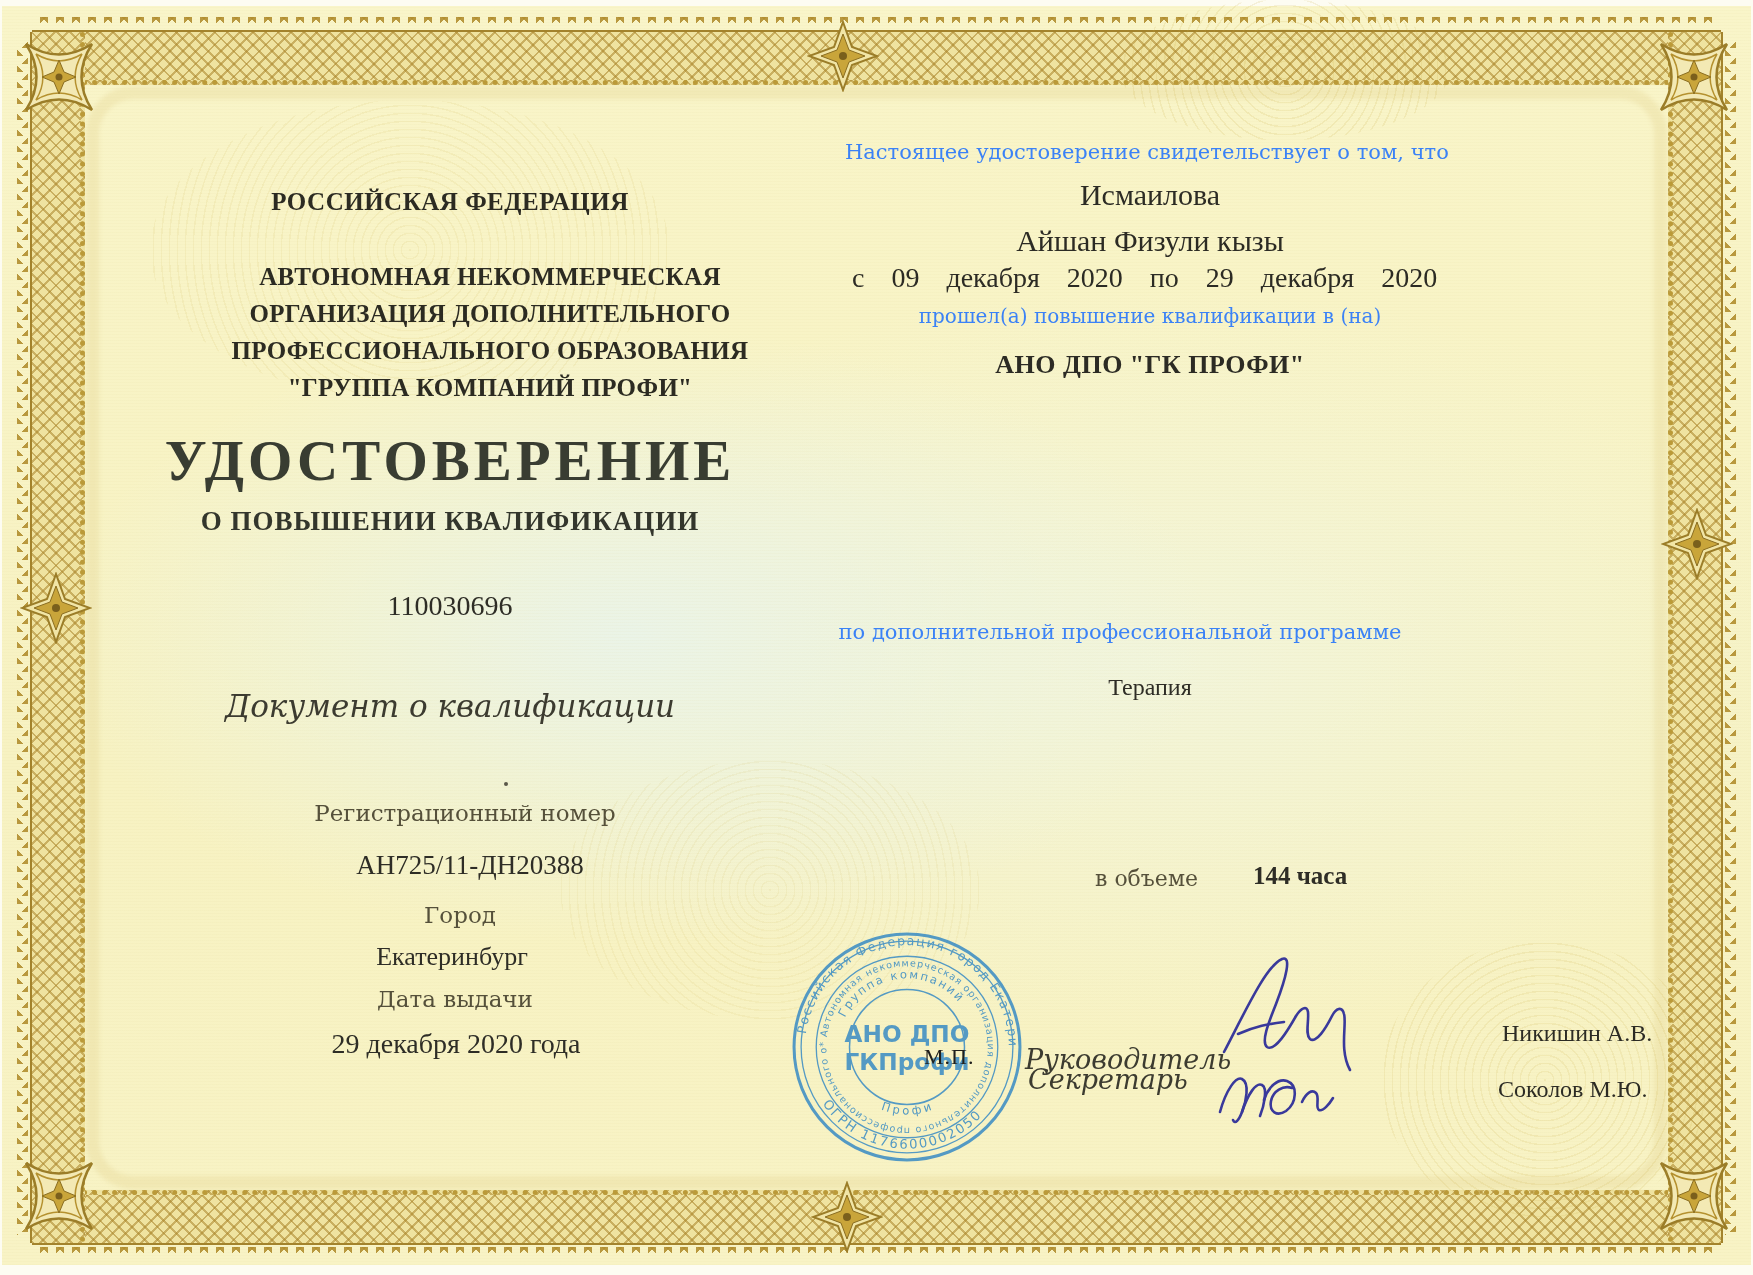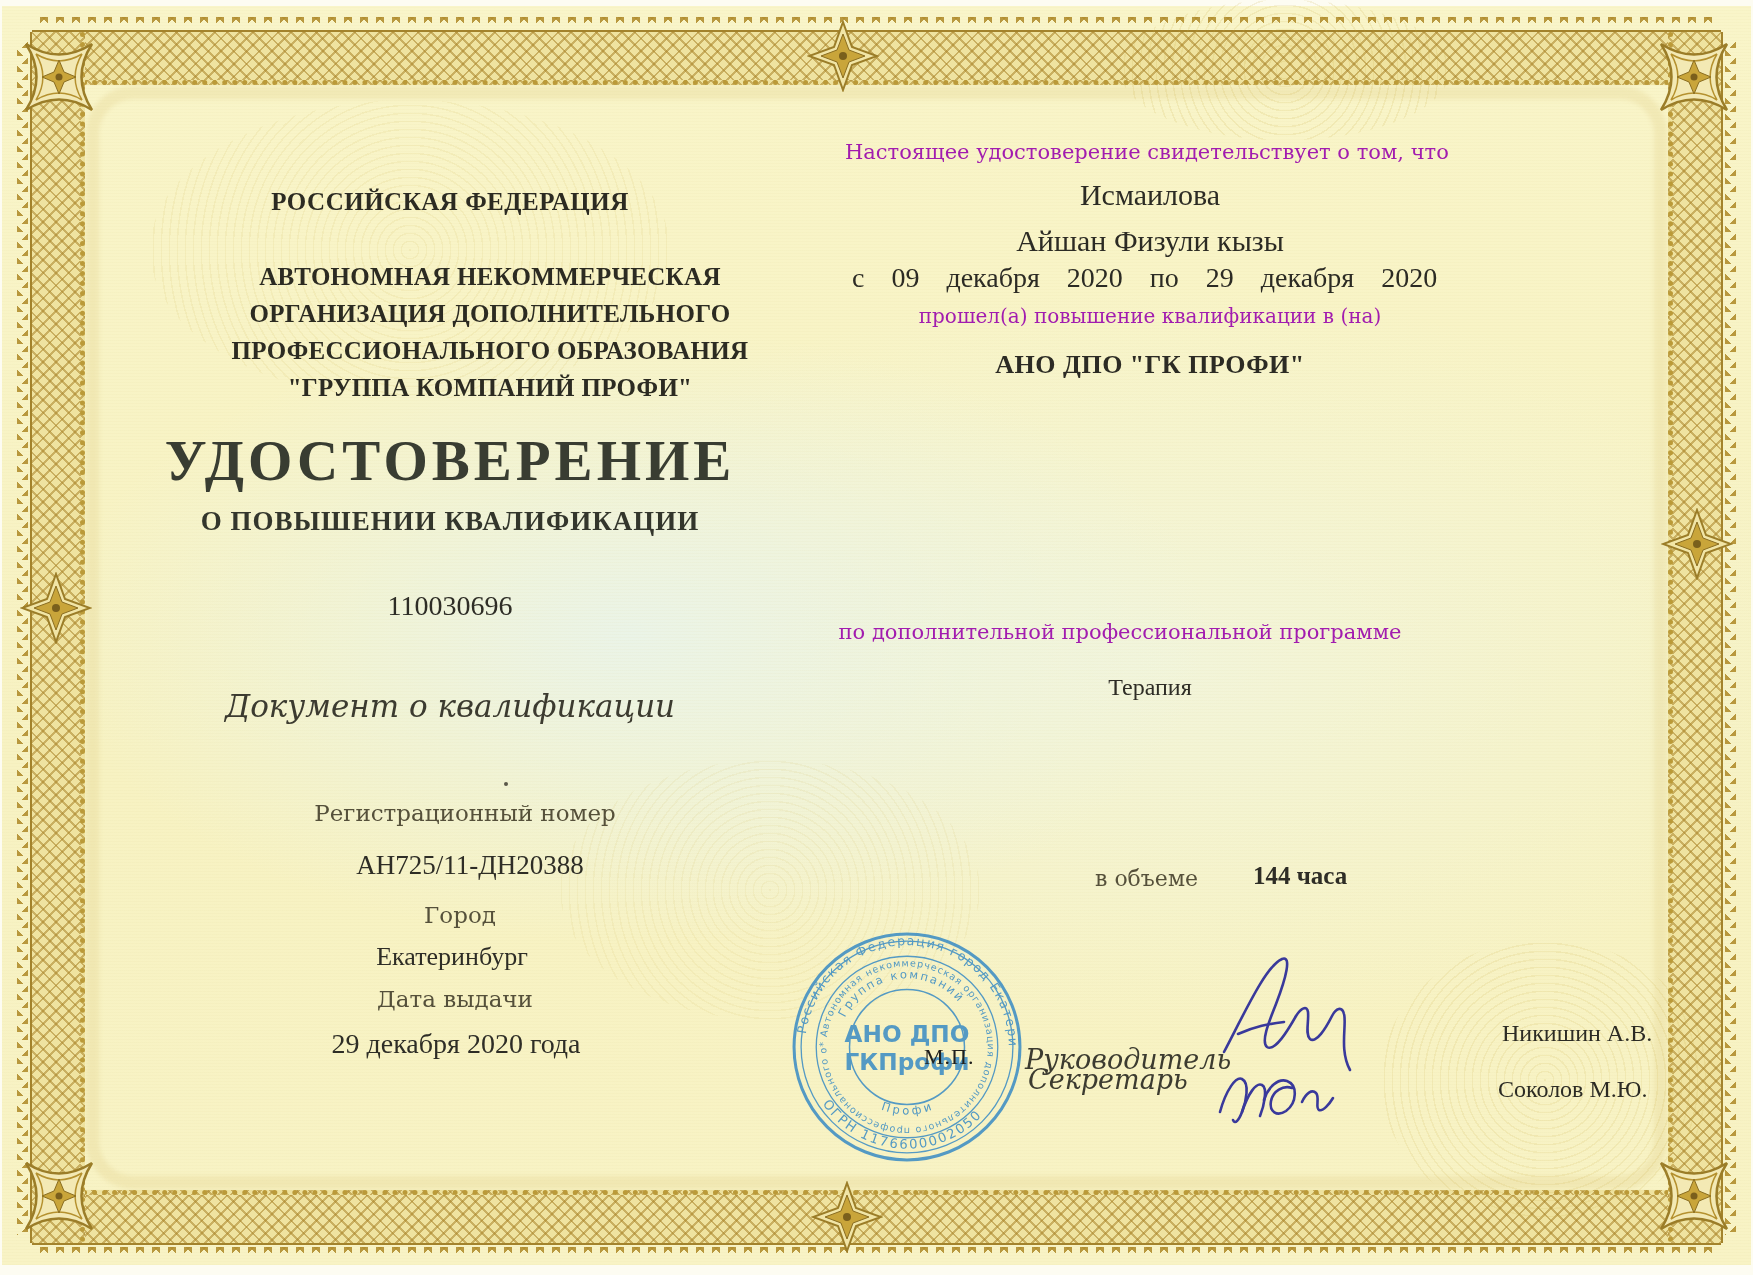--- a/index.html
+++ b/index.html
@@ -46,21 +46,21 @@
   .col-org{left:200px;width:580px;}
   .col-right{left:860px;width:580px;}
   .country{font-weight:bold;font-size:25px;letter-spacing:.5px;color:#2c2b22;}
   .org{font-weight:bold;font-size:25px;line-height:37px;letter-spacing:.3px;color:#2c2b22;white-space:normal;}
   .doc-title{font-weight:bold;font-size:57px;letter-spacing:4px;color:#393d32;}
   .doc-sub{font-weight:bold;font-size:27px;letter-spacing:1px;color:#33362c;}
   .doc-num{font-size:28px;color:#2e2d26;margin-top:22px;}
   .script{font-family:"DejaVu Serif", serif;font-style:italic;color:#3c3b30;}
   .label{font-family:"DejaVu Serif", serif;font-size:23px;color:#55503a;}
   .val{font-size:27px;color:#2e2d26;}
-  .stmt{font-family:"DejaVu Serif", serif;font-size:21px;color:#a21caf;}
+  .stmt{font-family:"DejaVu Serif", serif;font-size:21px;color:#3b82f6;}
   .fio{font-size:30px;color:#2c2b24;}
   .period{font-size:28px;word-spacing:20px;color:#2c2b24;}
   .inst{font-size:26px;font-weight:bold;letter-spacing:.5px;color:#2c2b24;}
   .names{font-size:24px;color:#2c2b24;}
   .mp{font-size:22px;color:#20201c;letter-spacing:1px;}
   .stray{position:absolute;width:4px;height:4px;border-radius:50%;background:#5a584a;}
   svg text{fill:#3e8ec4;}
 </style>
 </head>
 <body>

